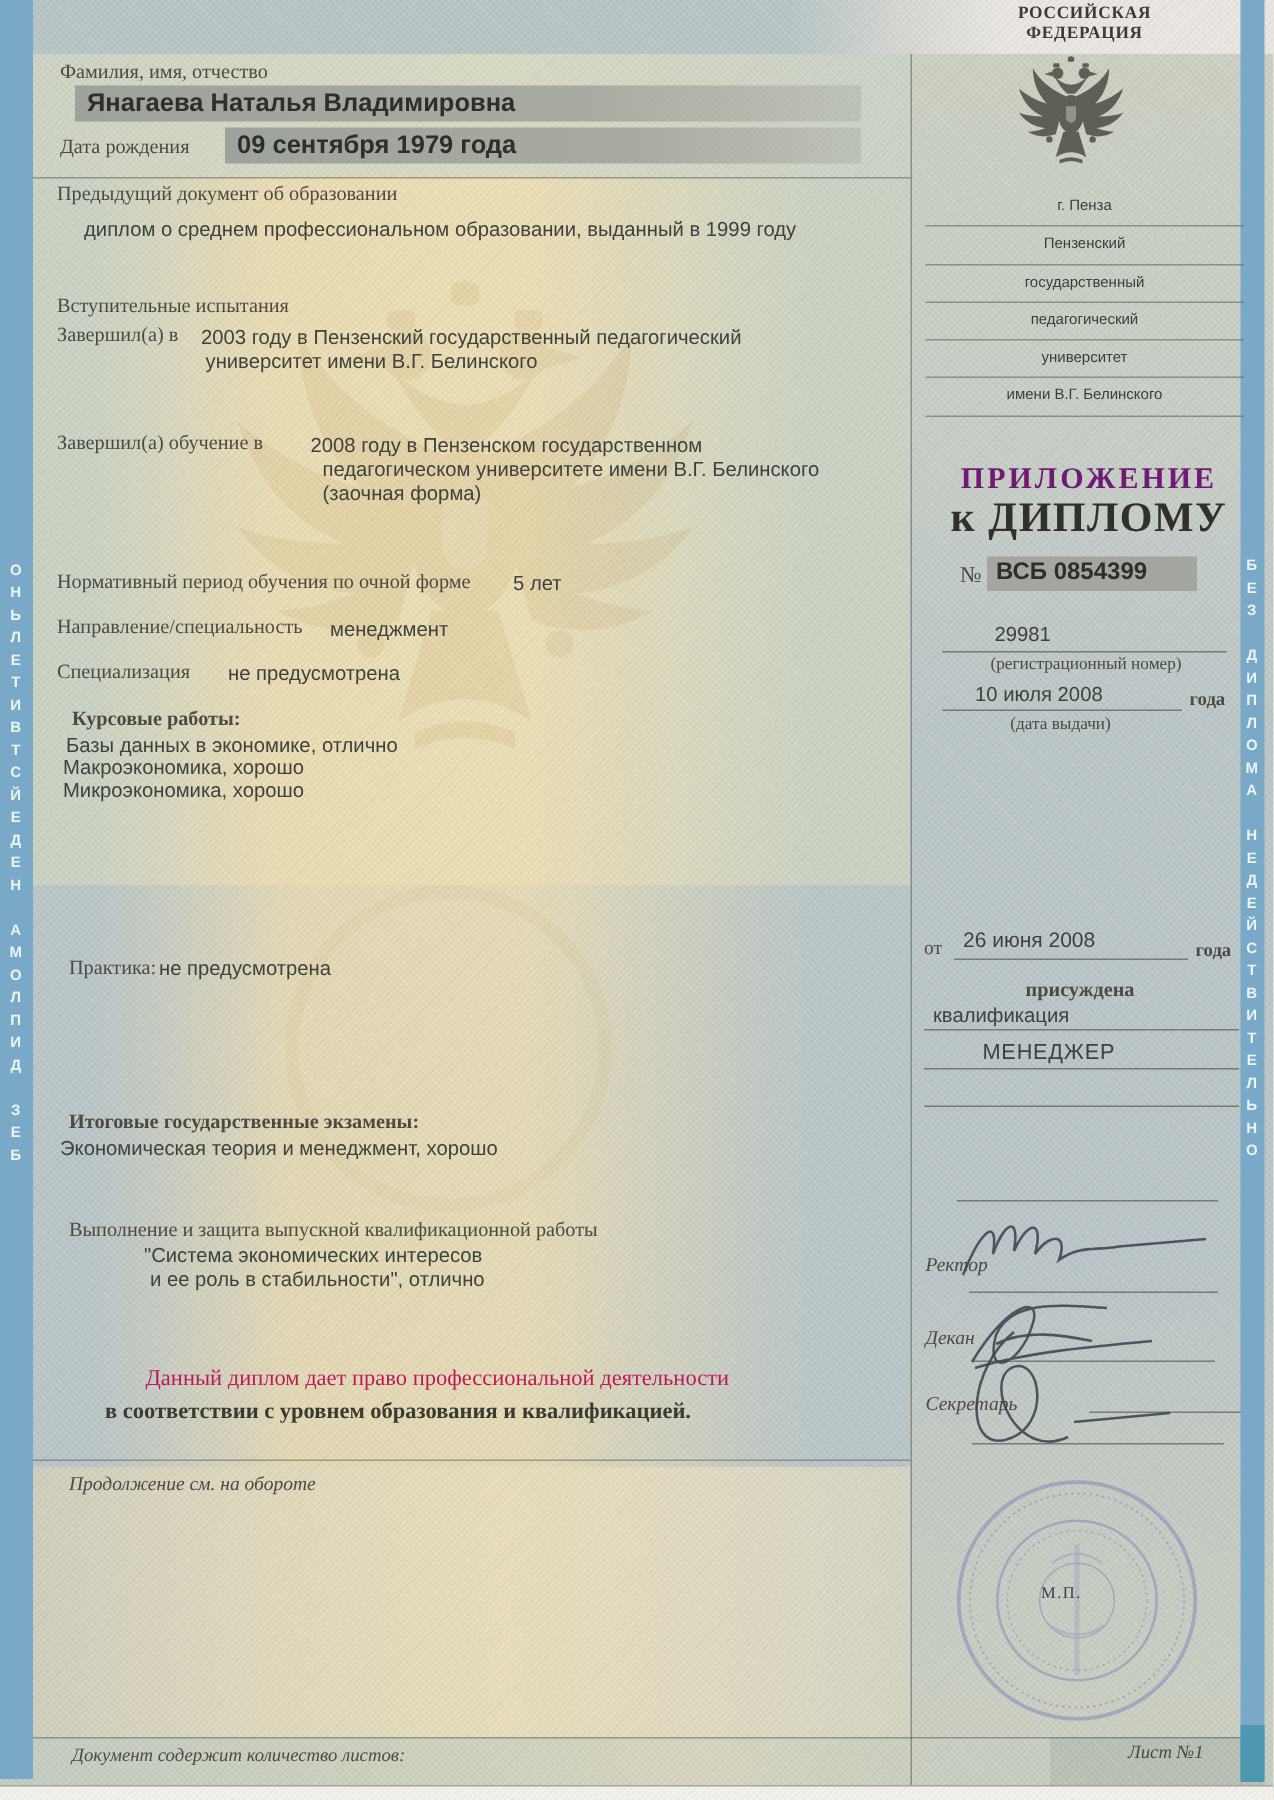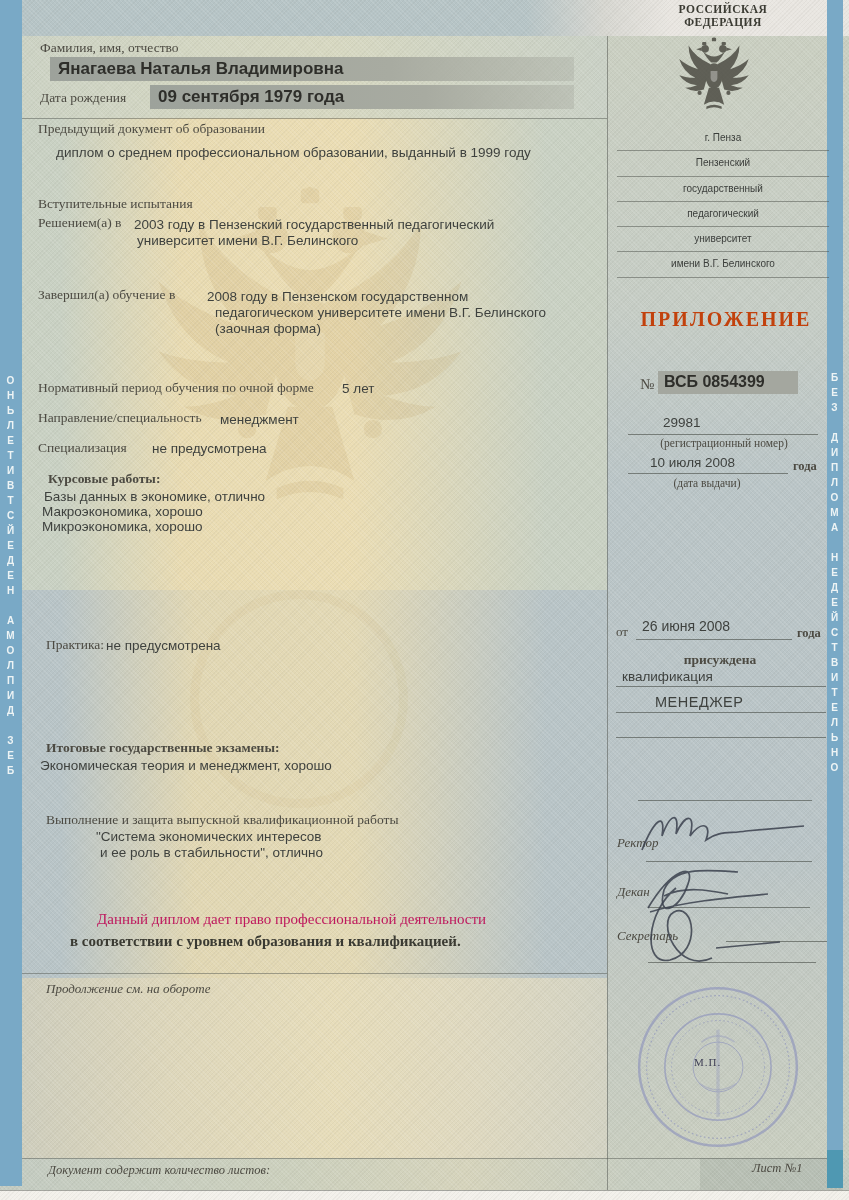--- a/index.html
+++ b/index.html
@@ -114,21 +114,21 @@
   </div>
   <div class="t serif" style="left:40px;top:90px;">Дата рождения</div>
   <div class="bar" style="left:150px;top:85px;width:424px;height:24px;">
     <div class="sans">09 сентября 1979 года</div>
   </div>
 
   <div class="t serif" style="left:38px;top:121px;">Предыдущий документ об образовании</div>
   <div class="t sans" style="left:56px;top:145px;">диплом о среднем профессиональном образовании, выданный в 1999 году</div>
 
   <div class="t serif" style="left:38px;top:196px;">Вступительные испытания</div>
-  <div class="t serif" style="left:38px;top:215px;">Решением(а) в</div>
+  <div class="t serif" style="left:38px;top:215px;">Завершил(а) в</div>
   <div class="t sans" style="left:134px;top:217px;">2003 году в Пензенский государственный педагогический</div>
   <div class="t sans" style="left:137px;top:233px;">университет имени В.Г. Белинского</div>
 
   <div class="t serif" style="left:38px;top:287px;">Завершил(а) обучение в</div>
   <div class="t sans" style="left:207px;top:289px;">2008 году в Пензенском государственном</div>
   <div class="t sans" style="left:215px;top:305px;">педагогическом университете имени В.Г. Белинского</div>
   <div class="t sans" style="left:215px;top:321px;">(заочная форма)</div>
 
   <div class="t serif" style="left:38px;top:380px;">Нормативный период обучения по очной форме</div>
   <div class="t sans" style="left:342px;top:381px;">5 лет</div>
@@ -189,21 +189,22 @@
 
   <div class="abs" style="left:617px;top:126px;width:212px;z-index:10;">
     <div class="uni-line">г. Пенза</div>
     <div class="uni-line">Пензенский</div>
     <div class="uni-line">государственный</div>
     <div class="uni-line">педагогический</div>
     <div class="uni-line">университет</div>
     <div class="uni-line">имени В.Г. Белинского</div>
   </div>
 
-  <div class="t serif b center" style="left:612px;top:308px;width:228px;font-size:20px;letter-spacing:2px;color:#c2410c;">ПРИЛОЖЕНИЕ</div>
+  <div class="t serif b center" style="left:612px;top:308px;width:228px;font-size:20px;letter-spacing:2px;color:#701a75;">ПРИЛОЖЕНИЕ</div>
+  <div class="t serif b center" style="left:612px;top:330px;width:228px;font-size:28px;letter-spacing:1px;color:#31312a;">к ДИПЛОМУ</div>
 
   <div class="t serif" style="left:640px;top:376px;font-size:15px;">№</div>
   <div class="bar" style="left:658px;top:371px;width:140px;height:23px;background:#a4a79f;">
     <div class="sans" style="font-size:16px;left:6px;">ВСБ 0854399</div>
   </div>
 
   <div class="t sans" style="left:663px;top:415px;">29981</div>
   <div class="ul" style="left:628px;top:434px;width:190px;"></div>
   <div class="t serif center" style="left:622px;top:437px;width:204px;font-size:11.5px;">(регистрационный номер)</div>
 

